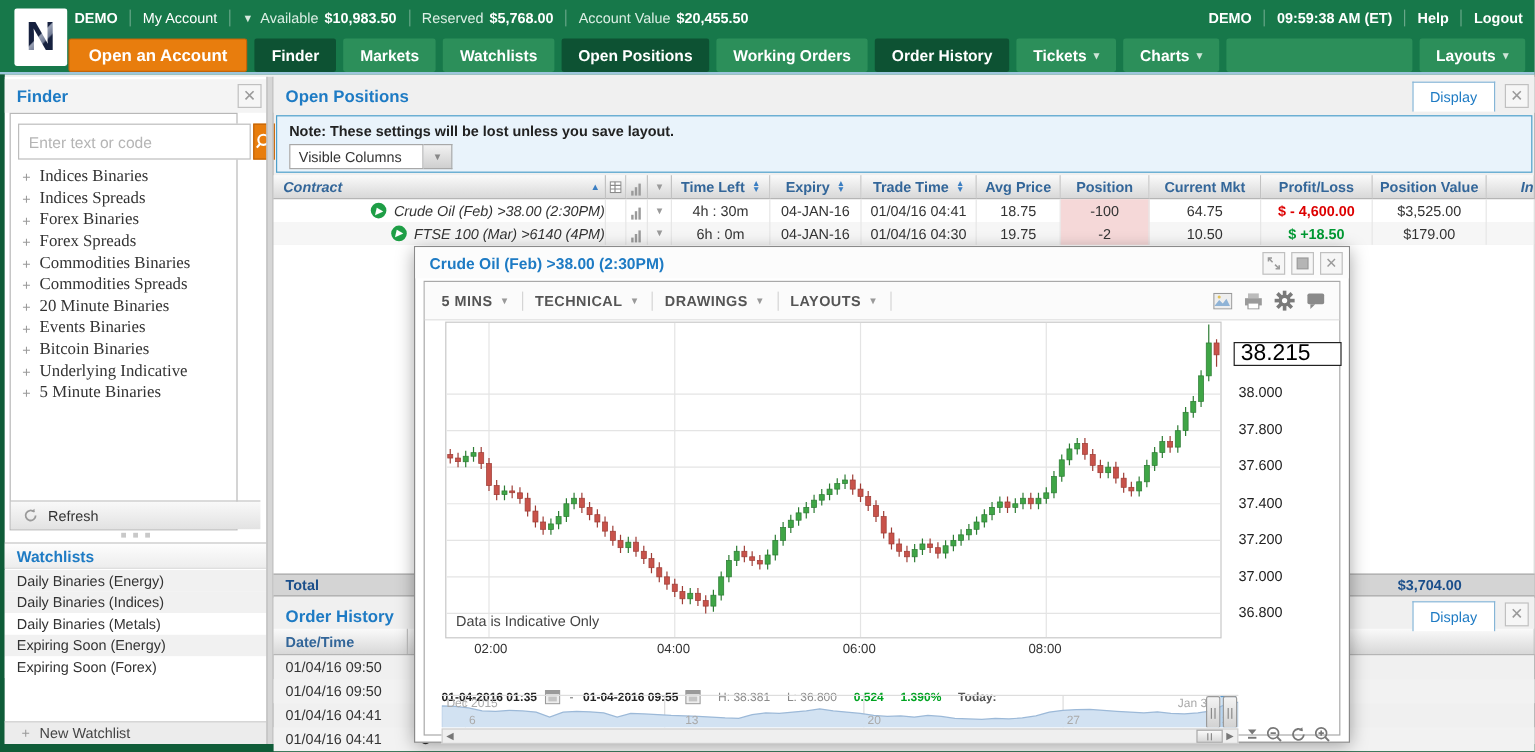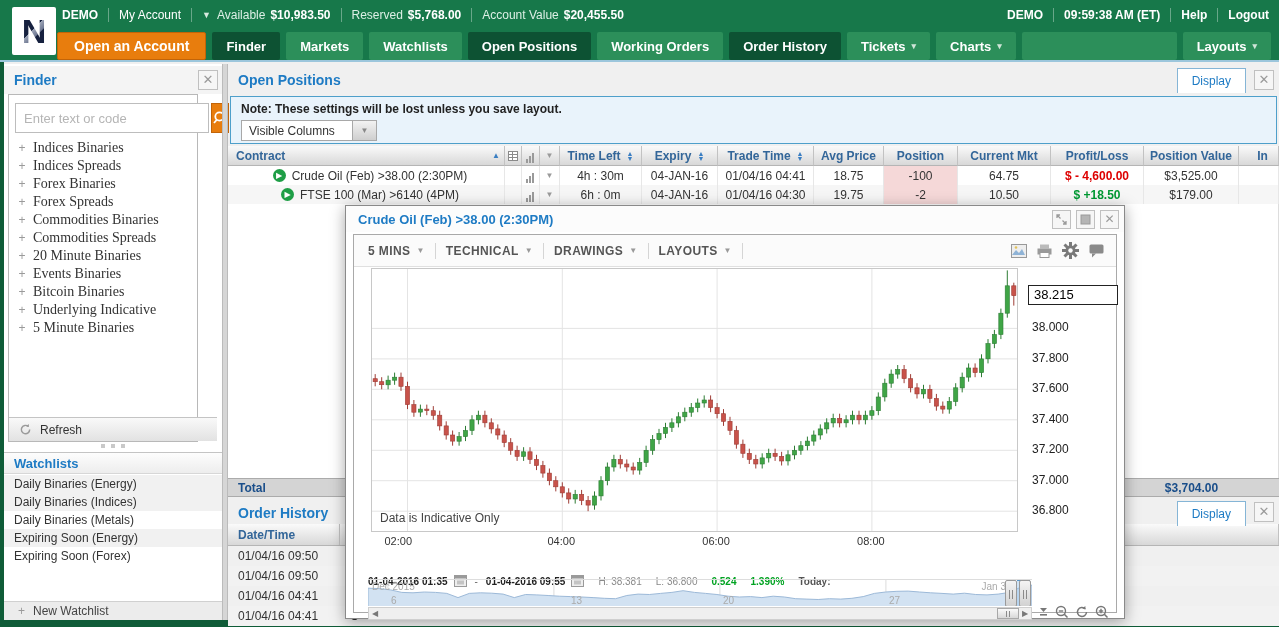--- a/index.html
+++ b/index.html
@@ -77,21 +77,21 @@
   .vc-field { width:112px; background:#fff; border:1px solid #a8a8a8; font-size:12px; color:#333; display:flex; align-items:center; padding-left:7px; }
   .vc-btn { width:24px; background:linear-gradient(#f2f2f2,#cfcfcf); border:1px solid #a8a8a8; border-left:none; display:flex; align-items:center; justify-content:center; color:#888; font-size:8px; }
 
   .op-table { position:absolute; left:228px; top:146px; width:1051px; }
   .t-row { display:flex; }
   .t-cell { font-size:12px; color:#333; display:flex; align-items:center; justify-content:center; overflow:hidden; white-space:nowrap; }
   .t-head .t-cell { height:20px; background:linear-gradient(#fafafa,#d8d8d8); border-right:1px solid #c2c2c2; border-bottom:1px solid #b5b5b5; color:#336699; font-weight:bold; }
   .t-body .t-cell { height:19px; border-right:1px solid #e7e7e7; }
   .t-body .t-row.r1 { background:#fff; }
   .t-body .t-row.r2 { background:#f6f6f6; }
-  .cell-left { justify-content:center; padding-left:8px; }
+  .cell-left { justify-content:flex-end; padding-left:8px;font-style:italic; }
   .pink { background:#f5d8d8; }
   .pl-neg { color:#dd0000; font-weight:bold; }
   .pl-pos { color:#009933; font-weight:bold; }
   .sort-asc { color:#3a7ec2; font-size:8px; margin-left:auto; margin-right:4px; }
   .sort-both { display:inline-flex; flex-direction:column; line-height:5px; font-size:7px; color:#3a7ec2; margin-left:6px; }
   .play-ic { width:13px; height:13px; border-radius:50%; background:#1e9e46; color:#fff; font-size:8px; line-height:13px; text-align:center; margin-right:6px; flex:none; }
   .mini-bars i { display:inline-block; width:2px; background:#9a9a9a; margin-right:1px; vertical-align:bottom; }
   .gray-caret { color:#9a9a9a; font-size:8px; }
   .op-blank { position:absolute; left:228px; top:204px; width:1051px; height:274px; background:#fff; border-right:1px solid #ddd; }
   .total-row { position:absolute; left:228px; top:478px; width:1051px; height:19px; background:#d4d4d4; border-top:1px solid #ababab; border-bottom:1px solid #ababab; }
@@ -118,21 +118,21 @@
   .cw-content { position:absolute; left:7px; top:28px; width:764px; height:379px; border:1px solid #a9a9a9; background:#fff; }
   .cw-toolbar { position:absolute; left:0; top:0; width:100%; height:32px; background:#fbfbfb; border-bottom:1px solid #e0e0e0; display:flex; align-items:center; padding-left:14px; }
   .tb-item { font-size:12px; font-weight:bold; color:#555; letter-spacing:.4px; display:flex; align-items:center; cursor:pointer; }
   .tb-caret { font-size:8px; color:#999; margin:0 0 0 6px; }
   .tb-sep { width:1px; height:16px; background:#d5d5d5; margin:0 10px; }
   .tb-icons { margin-left:auto; display:flex; align-items:center; gap:10px; margin-right:12px; }
   .tb-ic { cursor:pointer; display:flex; }
   .plot { position:absolute; left:17px; top:33px; width:647px; height:264px; border:1px solid #c8c8c8; background:#fff; }
   .watermark { position:absolute; left:8px; bottom:6px; font-size:12px; color:#444; }
   #y-axis span { position:absolute; left:678px; font-size:12px; color:#222; }
-  #price-tag { position:absolute; left:674px; width:90px; height:20px; border:1px solid #222; background:#fff; font-size:13px; color:#000; line-height:18px; padding-left:5px; }
+  #price-tag { position:absolute; left:674px; width:90px; height:20px; border:1px solid #222; background:#fff; font-size:19px; color:#000; line-height:18px; padding-left:5px; }
   #x-axis span { position:absolute; top:300px; width:44px; text-align:center; font-size:11px; color:#333; }
   .status-row { position:absolute; left:14px; top:318px; height:22px; display:flex; align-items:flex-end; font-size:10px;margin-top:12px; }
   .st-date { font-weight:bold; color:#222; }
   .st-dash { color:#666; margin:0 8px; }
   .st-gray { color:#8a8a8a; margin-left:14px; }
   .st-green { color:#00a321; font-weight:bold; margin-left:14px; }
   .st-today { color:#555; font-weight:bold; margin-left:14px; }
   .cal-ic { margin-left:6px; cursor:pointer; display:flex; }
   .navigator { position:absolute; left:14px; top:344px; width:664px; height:27px; border-top:1px solid #ddd; overflow:hidden; }
   .nav-period { position:absolute; left:4px; top:1px; font-size:10px; color:#aaa; }
@@ -738,21 +738,21 @@
           <span style="top: 85.407px;">38.000</span>
           <span style="top: 115.872px;">37.800</span>
           <span style="top: 146.337px;">37.600</span>
           <span style="top: 176.802px;">37.400</span>
           <span style="top: 207.267px;">37.200</span>
           <span style="top: 237.733px;">37.000</span>
           <span style="top: 268.198px;">36.800</span>
         </div>
       <div id="price-tag" style="top: 49.657px;">38.215</div>
       <div id="x-axis">
-          <span style="left: 14px; text-align: right;">02:00</span>
+          <span style="left: 33px;">02:00</span>
           <span style="left: 185.275px;">04:00</span>
           <span style="left: 340.075px;">06:00</span>
           <span style="left: 494.875px;">08:00</span>
         </div>
 
       <div class="status-row">
         <span class="st-date">01-04-2016 01:35</span>
         <span class="cal-ic">
           <svg width="13" height="13" viewBox="0 0 13 13">
               <rect x="0.5" y="1.5" width="12" height="11" fill="#eee" stroke="#9a9a9a"></rect>

